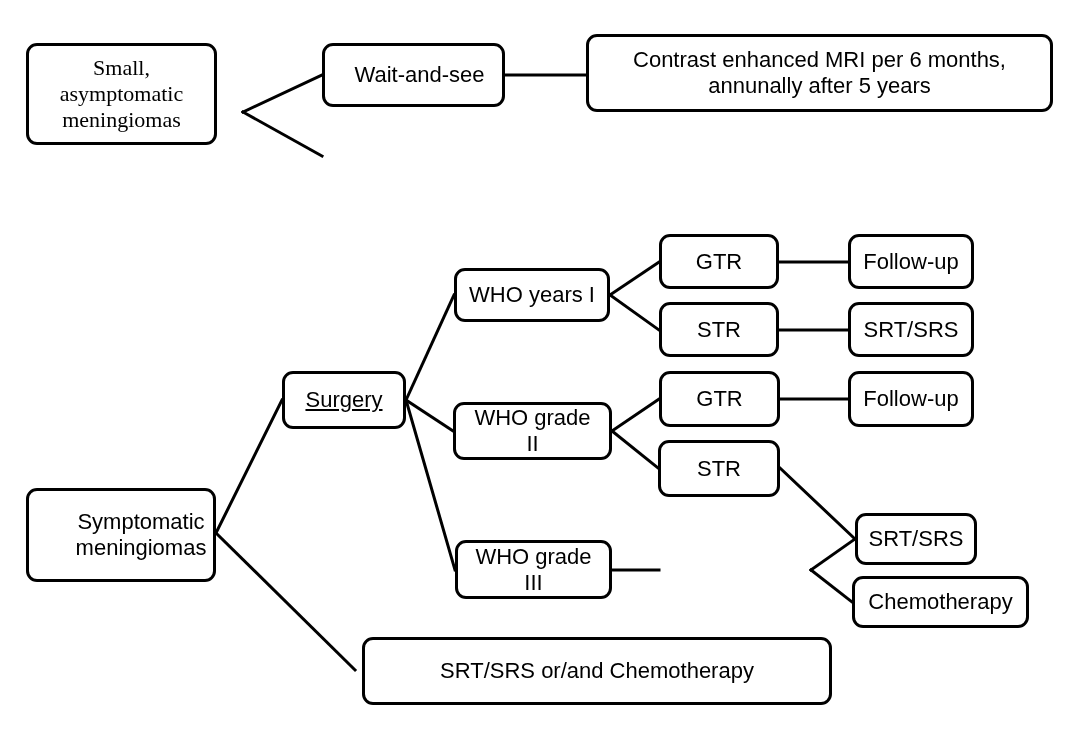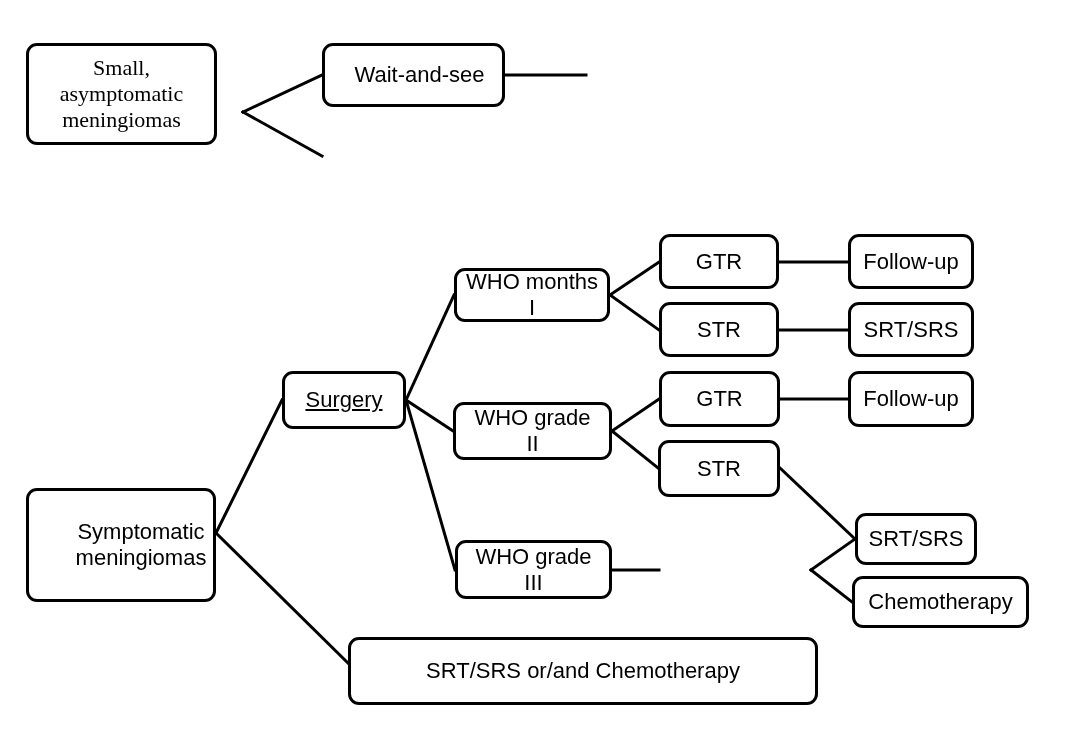--- a/index.html
+++ b/index.html
@@ -95,33 +95,37 @@
   <div class="node fs-22" style="left:26px; top:43px; width:191px; height:102px;font-family:Liberation Serif, serif;">
     <span class="label">Small,
 asymptomatic
 meningiomas</span>
   </div>
 
   <div class="node fs-22" style="left:322px; top:43px; width:183px; height:64px;padding-left:12px;">
     <span class="label">Wait-and-see</span>
   </div>
 
+  <div class="node fs-22" style="left:586px; top:34px; width:467px; height:78px;">
+    <span class="label">Contrast enhanced MRI  per 6 months,
+annunally after 5 years</span>
+  </div>
 
 
-  <div class="node fs-22" style="left:26px; top:488px; width:190px; height:114px;padding-left:40px;">
+  <div class="node fs-22" style="left:26px; top:488px; width:190px; height:94px;padding-left:40px;">
     <span class="label">Symptomatic
 meningiomas</span>
   </div>
 
   <div class="node fs-22" style="left:282px; top:371px; width:124px; height:58px;text-decoration:underline;">
     <span class="label">Surgery</span>
   </div>
 
   <div class="node fs-22" style="left:454px; top:268px; width:156px; height:54px;">
-    <span class="label">WHO months I</span>
+    <span class="label">WHO years I</span>
   </div>
 
   <div class="node fs-22" style="left:453px; top:402px; width:159px; height:58px;">
     <span class="label">WHO grade
 II</span>
   </div>
 
   <div class="node fs-22" style="left:455px; top:540px; width:157px; height:59px;">
     <span class="label">WHO grade
 III</span>
@@ -157,17 +161,17 @@
 
 
   <div class="node fs-22" style="left:855px; top:513px; width:122px; height:52px;">
     <span class="label">SRT/SRS</span>
   </div>
 
   <div class="node fs-22" style="left:852px; top:576px; width:177px; height:52px;">
     <span class="label">Chemotherapy</span>
   </div>
 
-  <div class="node fs-22" style="left:348px; top:637px; width:470px; height:68px;">
+  <div class="node fs-22" style="left:362px; top:637px; width:470px; height:68px;">
     <span class="label">SRT/SRS or/and Chemotherapy</span>
   </div>
 
 </div>
 
 </body></html>

